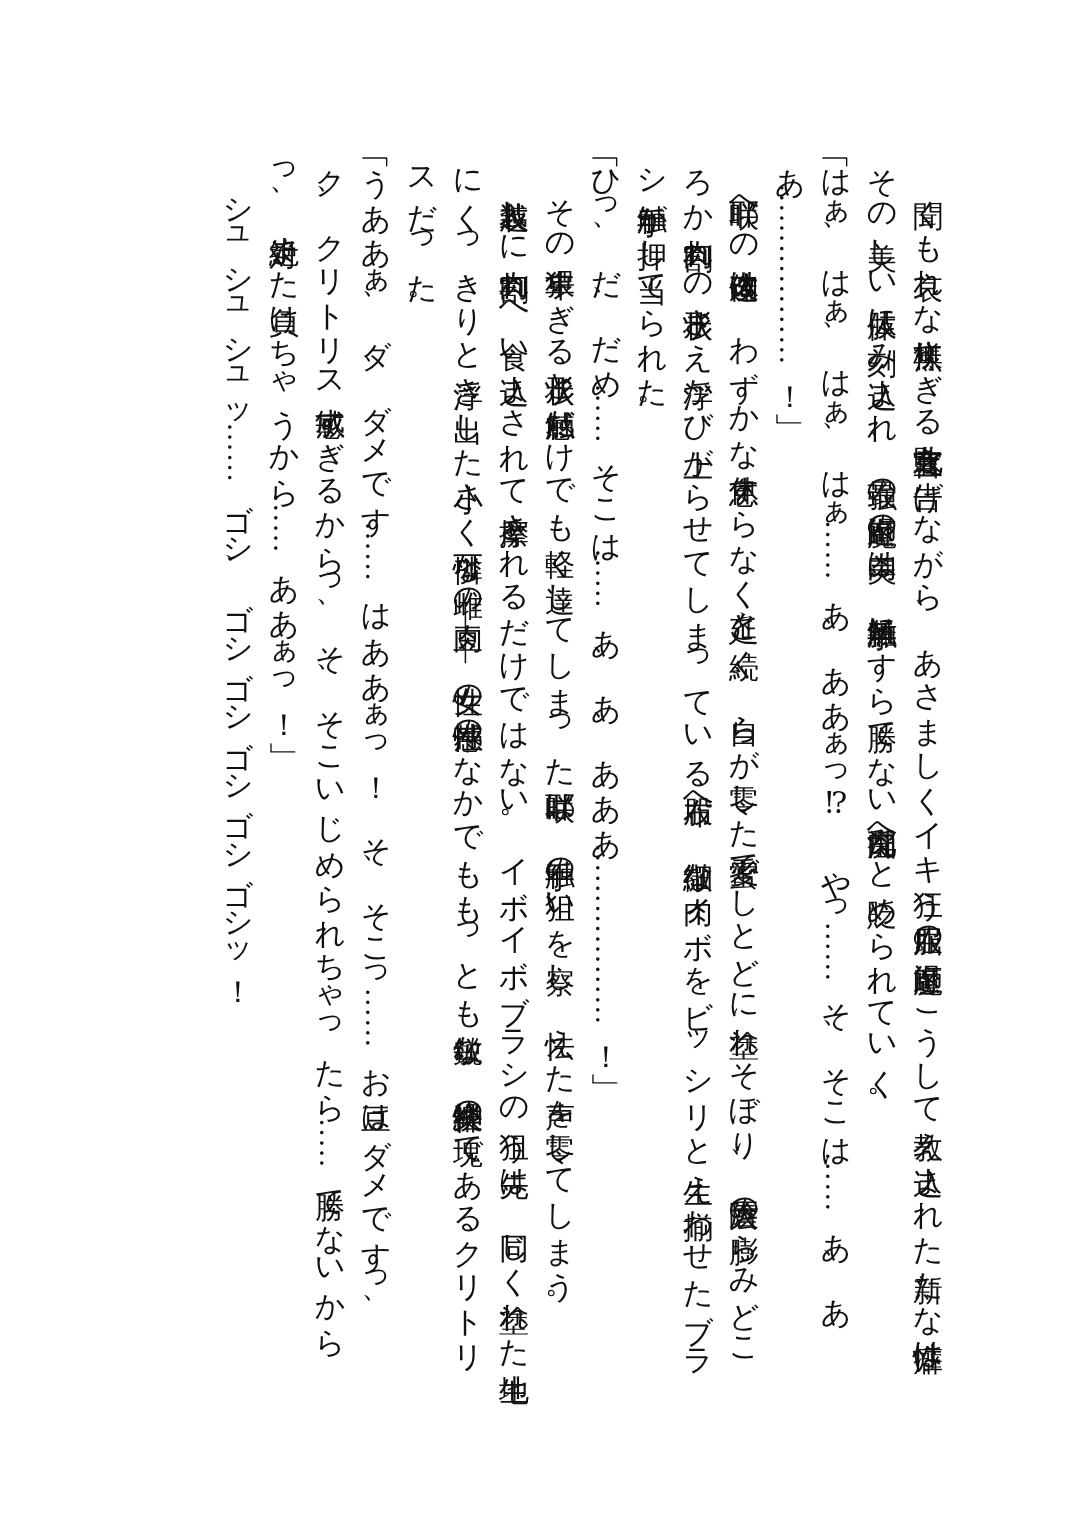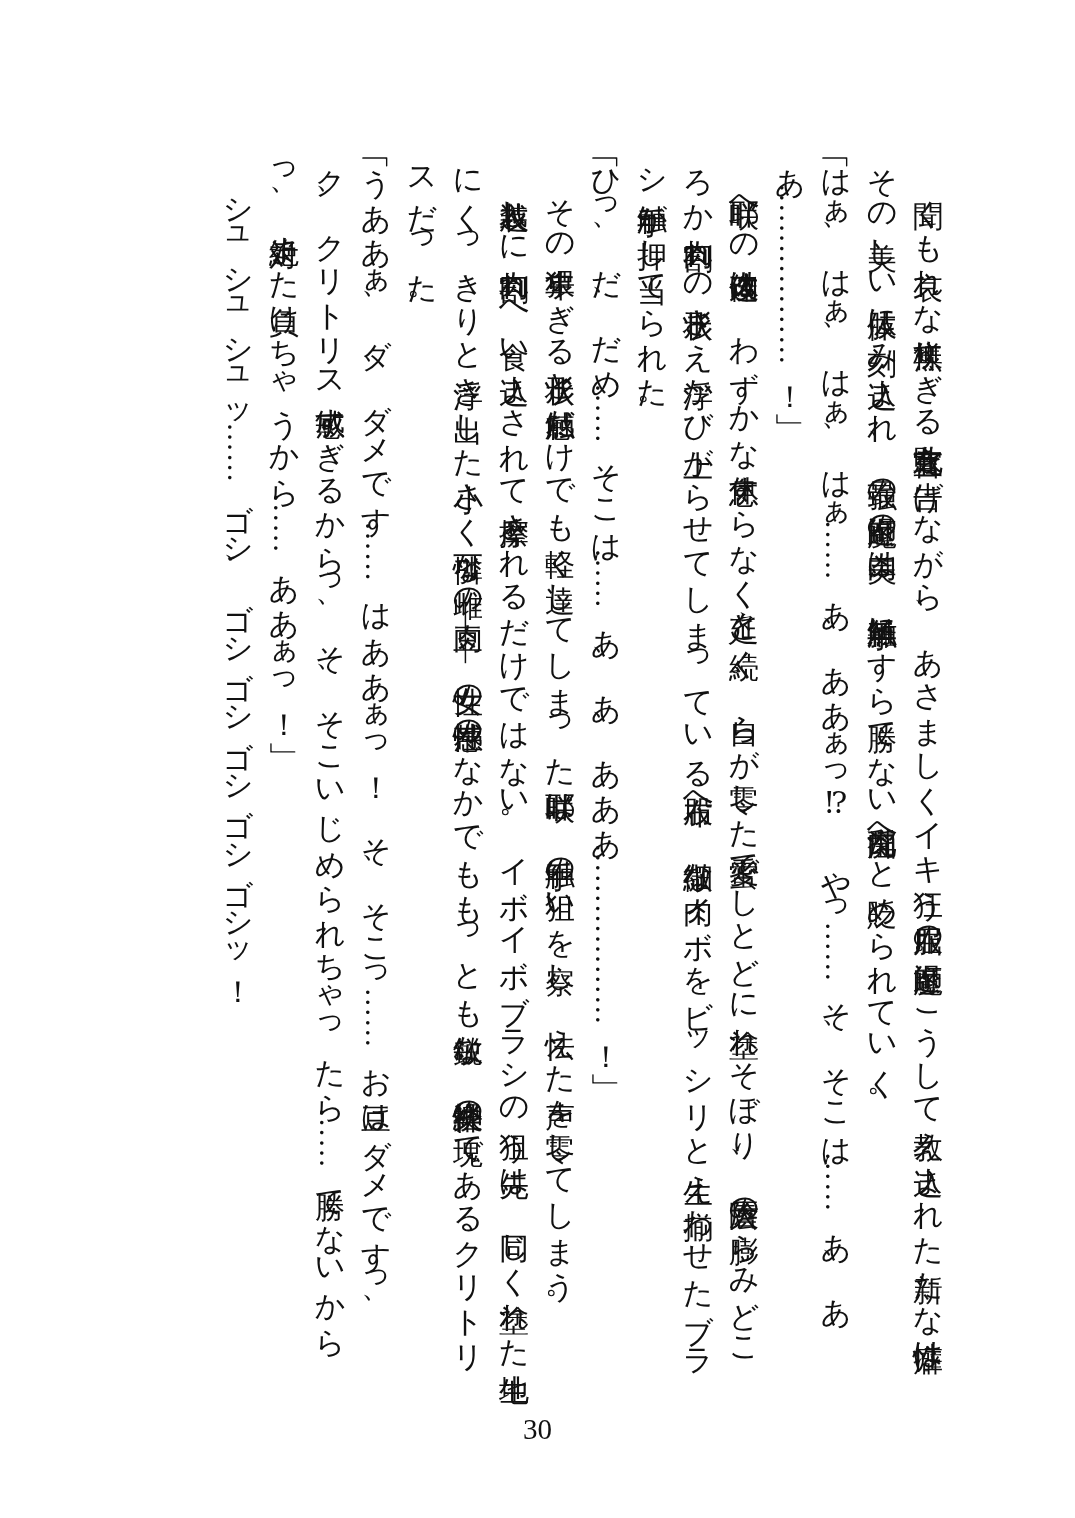--- a/index.html
+++ b/index.html
@@ -44,14 +44,13 @@
   <div class="text-block">
       <p class="para indent">聞くも哀れな無様すぎる敗北宣言を告げながら、あさましくイキ狂う屈服の退魔師。こうして教え込まれた新たな性癖はその美しい肢体に刻み込まれ、最強の退魔師の美肉は、雑魚触手にすら勝てない淫乱痴肉へと貶められていく。</p>
       <p class="para">「はぁ、はぁ、はぁ、はぁ……あ、ああぁっ⁉　やっ……そ、そこは……あ、ああ………………！」</p>
       <p class="para indent">咲耶への肉体改造は、わずかな休息すらなく延々と続く。自らが零した愛蜜でしとどに塗れそぼり、大陰唇の膨らみどころか肉割れの形状さえ浮かび上がらせてしまっている股布へ、微細な肉イボをビッシリと生え揃わせたブラシ触手が押し当てられた。</p>
       <p class="para">「ひっ、だ、だめ……そこは……あ、あ、あああ………………！」</p>
       <p class="para indent">その卑猥すぎる形状と感触だけでも軽く達してしまった咲耶は、触手の狙いを察し、怯えた声を零してしまう。</p>
       <p class="para indent">衣装越しに肉割れへ食い込まされて摩擦されるだけではない。イボイボブラシの狙う先は、同じく塗れた生地にくっきりと浮き出した小さく可憐な雌の肉豆――女性の性感帯のなかでももっとも鋭敏な、快楽神経の塊であるクリトリスだった。</p>
       <p class="para">「うああぁ、ダ、ダメです……はああぁっ！　そ、そこっ……お豆はダメですっ、ク、クリトリス敏感すぎるからっ、そ、そこいじめられちゃったら……勝てないからっ、絶対また負けちゃうから……ああぁっ！」</p>
       <p class="para indent">シュシュシュッ……ゴシ、ゴシゴシゴシゴシゴシッ！</p>
     </div>
-  <div class="page-number">30</div>
 </div>
 
 </body></html>

